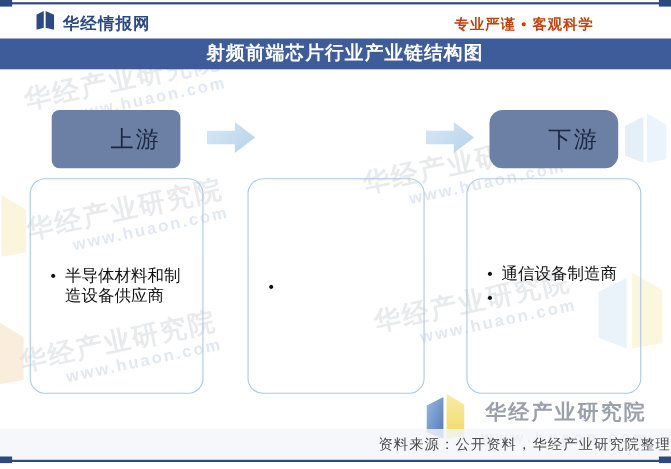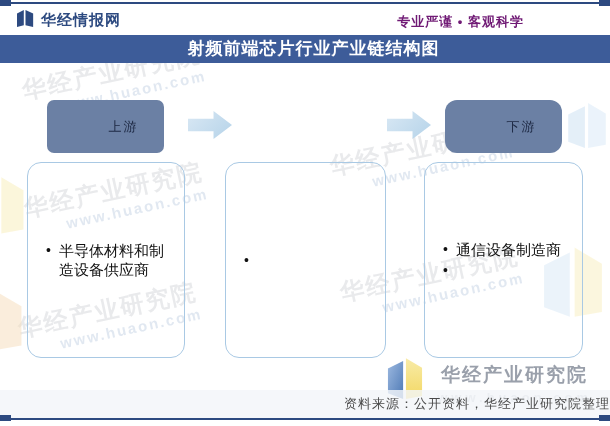--- a/index.html
+++ b/index.html
@@ -15,45 +15,45 @@
   .h-line { position:absolute; left:0; width:610px; height:2px; background:#2d4a80; z-index:6; }
   .h-line.top { top:2px; }
   .h-line.bottom { top:418px; }
   .dash { position:absolute; width:11px; height:6px; background:#2d4a80; z-index:7; }
   .dash.tl { left:0; top:0; }
   .dash.tr { right:0; top:0; }
   .dash.bl { left:0; top:415px; }
   .dash.br { right:0; top:415px; }
 
   
-  .header { position:absolute; left:0; top:4px; width:538px; height:31px; z-index:5;padding-left:28px; }
+  .header { position:absolute; left:16px; top:4px; width:538px; height:31px; z-index:5;padding-left:28px; }
   .brand { position:absolute; left:17px; top:5px; display:flex; align-items:center; gap:7px; }
   .brand-name { font-size:15px; font-weight:bold; color:#2d4a80; letter-spacing:1px; }
-  .tagline { position:absolute; right:14px; top:9px; font-size:13px; font-weight:bold; color:#701a75; letter-spacing:1px; }
+  .tagline { position:absolute; right:14px; top:9px; font-size:13px; font-weight:bold; color:#c2410c; letter-spacing:1px; }
 
   
   .title-bar {
     position:absolute; left:0; top:35px; width:610px; height:28px;
     background:#3d5c99; color:#ffffff; text-align:center;
     font-size:17px; font-weight:bold; line-height:28px; letter-spacing:1px; z-index:5;padding-left:17px;
   }
 
   
   .wm-layer { position:absolute; inset:0; z-index:1; pointer-events:none; }
   .wm { position:absolute; transform:rotate(-12deg); text-align:left; white-space:nowrap; }
   .wm-cn { font-size:24px; font-weight:bold; color:rgba(145,150,160,0.20); letter-spacing:2px; }
   .wm-url { font-size:15px; font-weight:bold; color:rgba(120,150,190,0.22); letter-spacing:2px; margin-left:38px; margin-top:-2px; }
   .wm-logo { position:absolute; }
 
   
   .stage-box {
     position:absolute; top:100px; width:117px; height:53px;
     background:#6b80a4; border-radius:7px; z-index:2;
     display:flex; align-items:center; justify-content:center;
-    font-size:13px; color:#1c2742; letter-spacing:2px;padding-left:36px;
+    font-size:21px; color:#1c2742; letter-spacing:2px;padding-left:36px;
   }
   .stage-box.s1 { left:47px; }
   .stage-box.s2 { left:247px; }
   .stage-box.s3 { left:445px;border-radius:12px; }
 
   .flow-arrow {
     position:absolute; top:111px; width:44px; height:28px; z-index:2;
     background:linear-gradient(135deg,#dcc ,#fff);
     background:linear-gradient(135deg,#d9e8f4 0%,#b5d3e9 100%);
     clip-path:polygon(0 28%, 58% 28%, 58% 0, 100% 50%, 58% 100%, 58% 72%, 0 72%);

